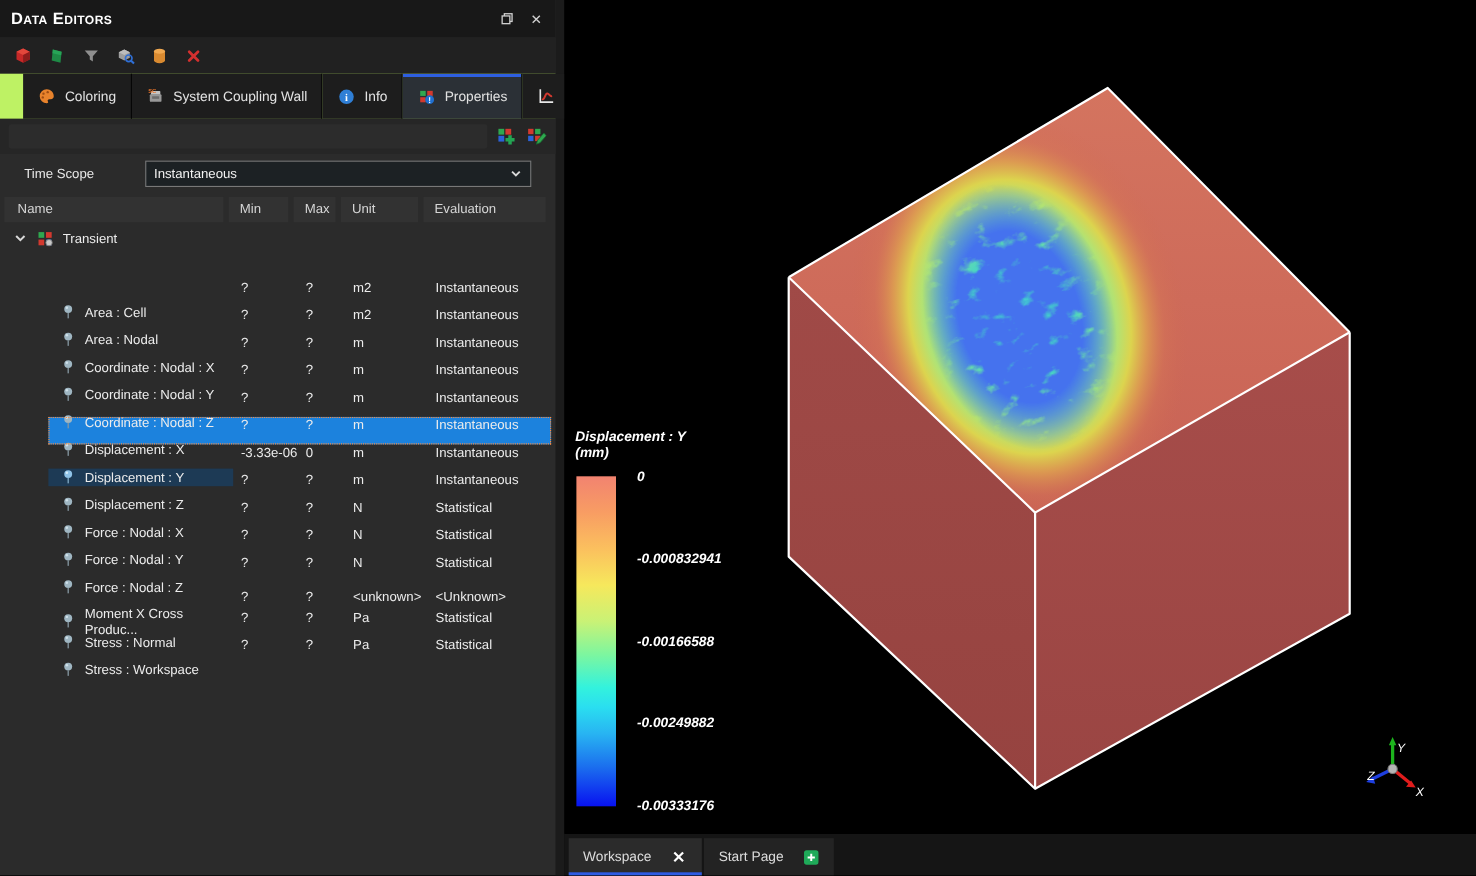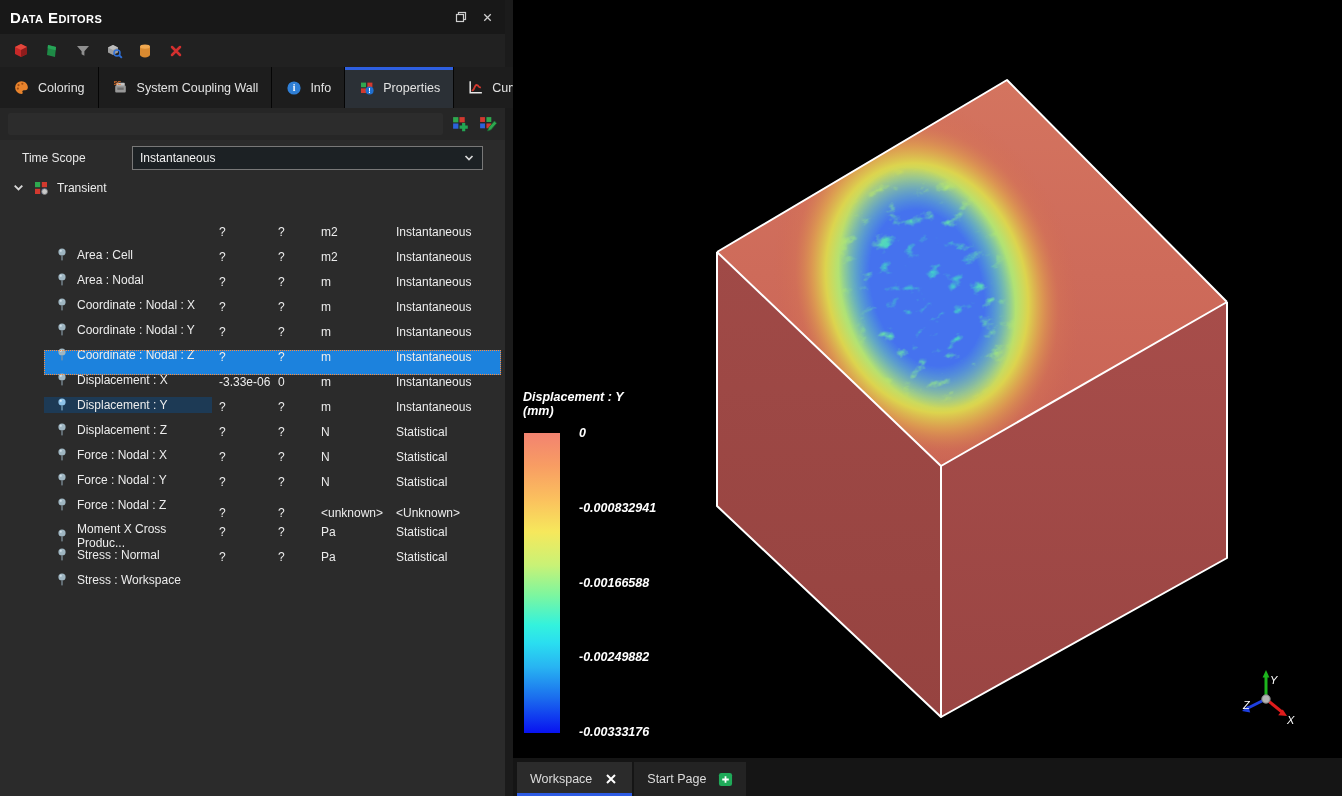--- a/index.html
+++ b/index.html
@@ -7,21 +7,21 @@
   .app{display:flex;width:1186px;height:796px;border-radius:32px;}
 
   
   .panel{width:505px;height:796px;background:#2b2b2b;flex:none;border-right:8px solid #1b1b1b;box-sizing:content-box;display:flex;flex-direction:column;}
   .titlebar{height:34px;background:#181818;display:flex;align-items:center;padding:0 10px;flex:none;}
   .titlebar .title{font-variant:small-caps;font-weight:bold;font-size:15px;color:#fff;letter-spacing:.4px;}
   .win-controls{margin-left:auto;display:flex;gap:10px;align-items:center;}
   .win-btn{width:16px;height:16px;display:flex;align-items:center;justify-content:center;cursor:default;}
   .toolbar{height:33px;background:#212121;display:flex;align-items:center;gap:13px;padding:0 12px;flex:none;}
   .tbtn{width:18px;height:18px;display:flex;align-items:center;justify-content:center;}
-  .tabstrip{height:41px;background:#bef264;display:flex;align-items:stretch;flex:none;}
+  .tabstrip{height:41px;background:#bef264;display:flex;align-items:stretch;flex:none;padding-left:21px;}
   .tab{display:flex;align-items:center;gap:8px;padding:0 13px;font-size:12.5px;color:#e2e2e2;background:#1d1d1d;border-right:1px solid #050505;position:relative;white-space:nowrap;}
   .tab .ticon{width:17px;height:17px;display:flex;align-items:center;justify-content:center;}
   .tab.active{background:#2b3036;box-shadow:inset 0 3px 0 #2e5fe0;}
   .filter-row{height:32px;background:#262626;display:flex;align-items:center;gap:8px;padding:0 8px;flex:none;}
   .filter-input{flex:1;height:22px;background:#2c2c2c;border-radius:2px;}
   .qbtn{width:19px;height:19px;display:flex;align-items:center;justify-content:center;}
   .timescope{height:35px;display:flex;align-items:center;padding:0 22px;gap:6px;font-size:12px;color:#e8e8e8;flex:none;}
   .timescope label{width:104px;flex:none;}
   .dropdown{flex:1;height:22px;background:#1c2124;border:1px solid #787878;display:flex;align-items:center;justify-content:space-between;padding:0 7px;color:#f2f2f2;font-size:12px;}
   
@@ -46,21 +46,21 @@
   .right{width:829px;height:796px;display:flex;flex-direction:column;flex:none;}
   .scene{position:relative;height:758px;background:#000;flex:none;overflow:hidden;}
   .scene svg.view3d{position:absolute;left:0;top:0;}
   .legend{position:absolute;left:10px;top:390px;color:#fff;}
   .legend .ltitle,.legend .lunit{font-size:12.5px;font-weight:bold;font-style:italic;line-height:14px;white-space:nowrap;}
   .lbar{position:absolute;left:1px;top:43px;width:36px;height:300px;}
   .lticks{position:absolute;left:56px;top:36px;height:313px;display:flex;flex-direction:column;justify-content:space-between;}
   .lticks .tick{font-size:12.5px;font-weight:bold;font-style:italic;white-space:nowrap;}
   
   .bottombar{height:38px;background:#151515;display:flex;align-items:flex-end;padding-left:4px;gap:2px;flex:none;}
-  .btab{height:34px;display:flex;align-items:center;gap:11px;padding:0 13px;font-size:12.5px;color:#dcdcdc;background:#232323;position:relative;white-space:nowrap;}
+  .btab{height:34px;display:flex;align-items:center;gap:17px;padding:0 13px;font-size:12.5px;color:#dcdcdc;background:#232323;position:relative;white-space:nowrap;}
   .btab.active{background:#2b2b2b;}
   .btab.active::after{content:"";position:absolute;left:0;right:0;bottom:0;height:3px;background:#2d5be3;}
   .btab .bticon{width:16px;height:16px;display:flex;align-items:center;justify-content:center;}
 </style>
 </head>
 <body>
 
 <div class="app">
 
   <aside class="panel">
@@ -204,20 +204,27 @@
       <div class="dropdown">
         <span>Instantaneous</span>
         <span style="display:flex;">
           <svg viewBox="0 0 12 12" width="12" height="12">
               <path d="M2.5 4 6 7.5 9.5 4" stroke="#d8d8d8" stroke-width="1.7" fill="none"></path>
             </svg>
         </span>
       </div>
     </div>
 
+    <div class="thead" id="thead">
+        <div class="hc">Name</div>
+        <div class="hc">Min</div>
+        <div class="hc">Max</div>
+        <div class="hc">Unit</div>
+        <div class="hc">Evaluation</div>
+      </div>
     <div class="tree" id="tbody">
         <div class="grow">
           <span class="chev">
             <svg viewBox="0 0 12 12" width="13" height="13">
               <path d="M2.5 4.2 6 7.7 9.5 4.2" stroke="#d8d8d8" stroke-width="1.7" fill="none"></path>
             </svg>
           </span>
           <span class="gicon">
             <svg viewBox="0 0 16 16" width="16" height="16">
               <rect x="2" y="2" width="5.2" height="5.2" fill="#2fa84f"></rect>

